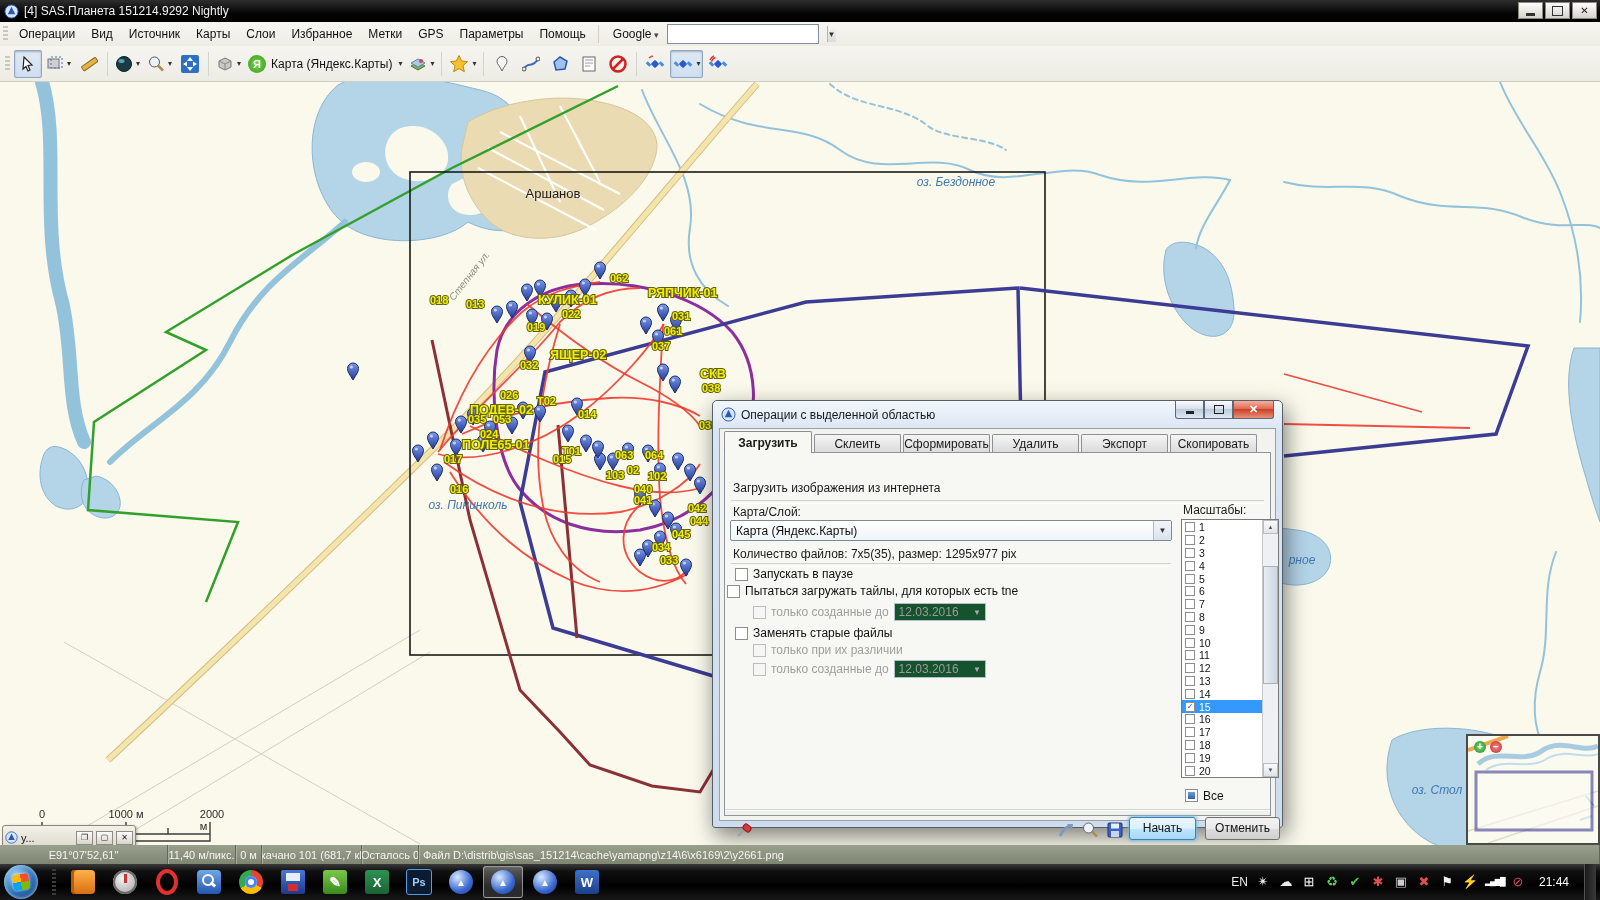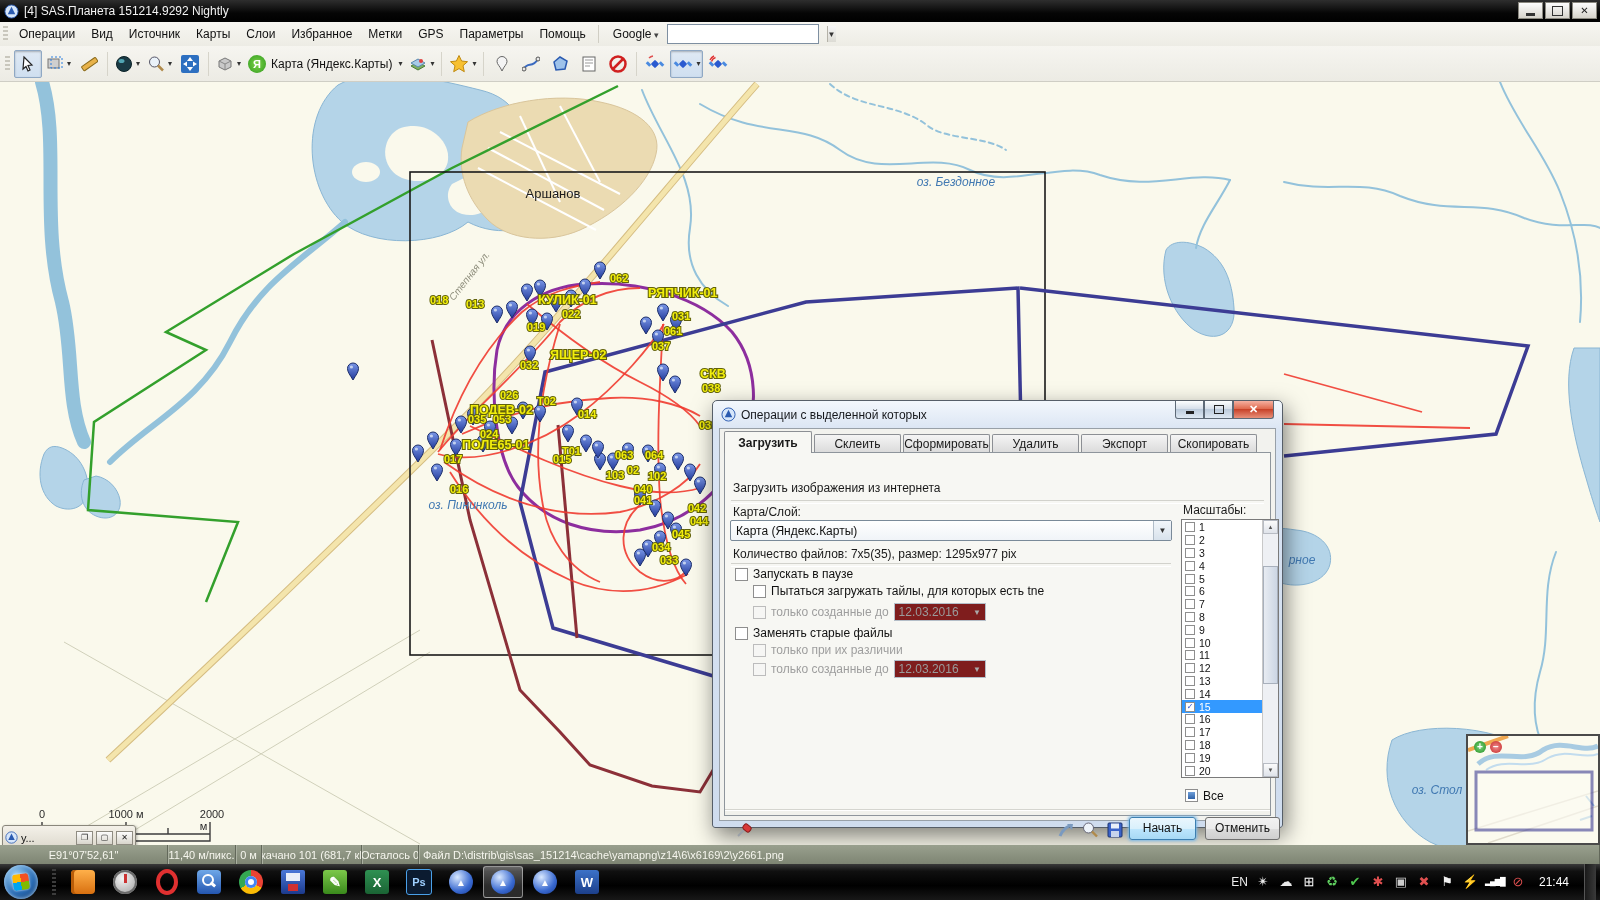--- a/index.html
+++ b/index.html
@@ -125,21 +125,21 @@
   .combo{position:absolute;height:21px;border:1px solid #7a8a99;background:linear-gradient(#fff,#f0f4f8);
     display:flex;align-items:center;box-sizing:border-box;border-radius:2px;}
   .combo .cval{flex:1;padding-left:5px;font-size:12px;}
   .combo .carr{width:17px;height:100%;display:flex;align-items:center;justify-content:center;
     background:linear-gradient(#f2f6fa,#d8e2ec);border-left:1px solid #b0bcc8;font-size:8px;color:#333;}
   .cbrow{position:absolute;display:flex;align-items:center;gap:5px;font-size:12px;}
   .cb{width:13px;height:13px;background:#fff;border:1px solid #8e8e8e;box-sizing:border-box;flex:0 0 auto;
       display:flex;align-items:center;justify-content:center;font-size:10px;color:#2a4fd0;}
   .cbrow.disabled{color:#9e9e9e;}
   .cbrow.disabled .cb{border-color:#bcbcbc;background:#f6f6f4;}
-  .dcombo{height:18px;width:92px;border:1px solid #b4bec8;background:#7f1d1d;display:flex;align-items:center;
+  .dcombo{height:18px;width:92px;border:1px solid #b4bec8;background:#14532d;display:flex;align-items:center;
     box-sizing:border-box;color:#9a9a9a;font-size:12px;}
   .dcombo .cval{flex:1;padding-left:4px;}
   .dcombo .carr{width:15px;height:100%;display:flex;align-items:center;justify-content:center;font-size:8px;color:#aaa;}
   .scales-wrap{position:absolute;left:456px;top:66px;width:98px;height:259px;border:1px solid #7a7a7a;
     background:#fff;box-sizing:border-box;display:flex;}
   .scales-rows{flex:1;padding-top:1px;}
   .scale-row{height:12.8px;display:flex;align-items:center;gap:4px;padding-left:3px;font-size:10.5px;}
   .scale-row .cb{width:10px;height:10px;font-size:8px;}
   .scale-row.sel{background:#3399ff;color:#fff;}
   .cb.checked::after{content:"✓";}
@@ -719,21 +719,21 @@
       <div class="mm-btn mm-plus">+</div>
       <div class="mm-btn mm-minus">−</div>
     </div>
 
     <div class="dialog">
       <div class="dlg-title">
         <svg width="15" height="15" viewBox="0 0 16 16">
             <circle cx="8" cy="8" r="7" fill="#d6e6fa" stroke="#2a5ab0"></circle>
             <path d="M4,11 L8,3 L12,11 Z" fill="#2a5ab0"></path>
           </svg>
-        <span>Операции с выделенной которых</span>
+        <span>Операции с выделенной областью</span>
       </div>
       <div class="dlg-btns">
         <div class="dbtn">
             <span class="bar"></span>
           </div>
         <div class="dbtn">
             <span class="box"></span>
           </div>
         <div class="dbtn close">✕</div>
       </div>
@@ -754,21 +754,21 @@
             <span class="cval">Карта (Яндекс.Карты)</span>
             <span class="carr">▼</span>
           </div>
           <div class="pg-text" style="left:8px;top:94px;">Количество файлов: 7x5(35), размер: 1295x977 pix</div>
           <div class="hr" style="top:110px;width:440px;right:auto;"></div>
 
           <div class="cbrow" style="left:10px;top:114px;">
             <span class="cb"></span>
             <span>Запускать в паузе</span>
           </div>
-          <div class="cbrow" style="left:28px;top:131px;justify-content:flex-end;">
+          <div class="cbrow" style="left:2px;top:131px;justify-content:flex-end;">
             <span class="cb"></span>
             <span>Пытаться загружать тайлы, для которых есть tne</span>
           </div>
           <div class="cbrow disabled" style="left:28px;top:150px;">
             <span class="cb"></span>
             <span>только созданные до</span>
             <span class="dcombo">
               <span class="cval">12.03.2016</span>
               <span class="carr">▼</span>
             </span>

